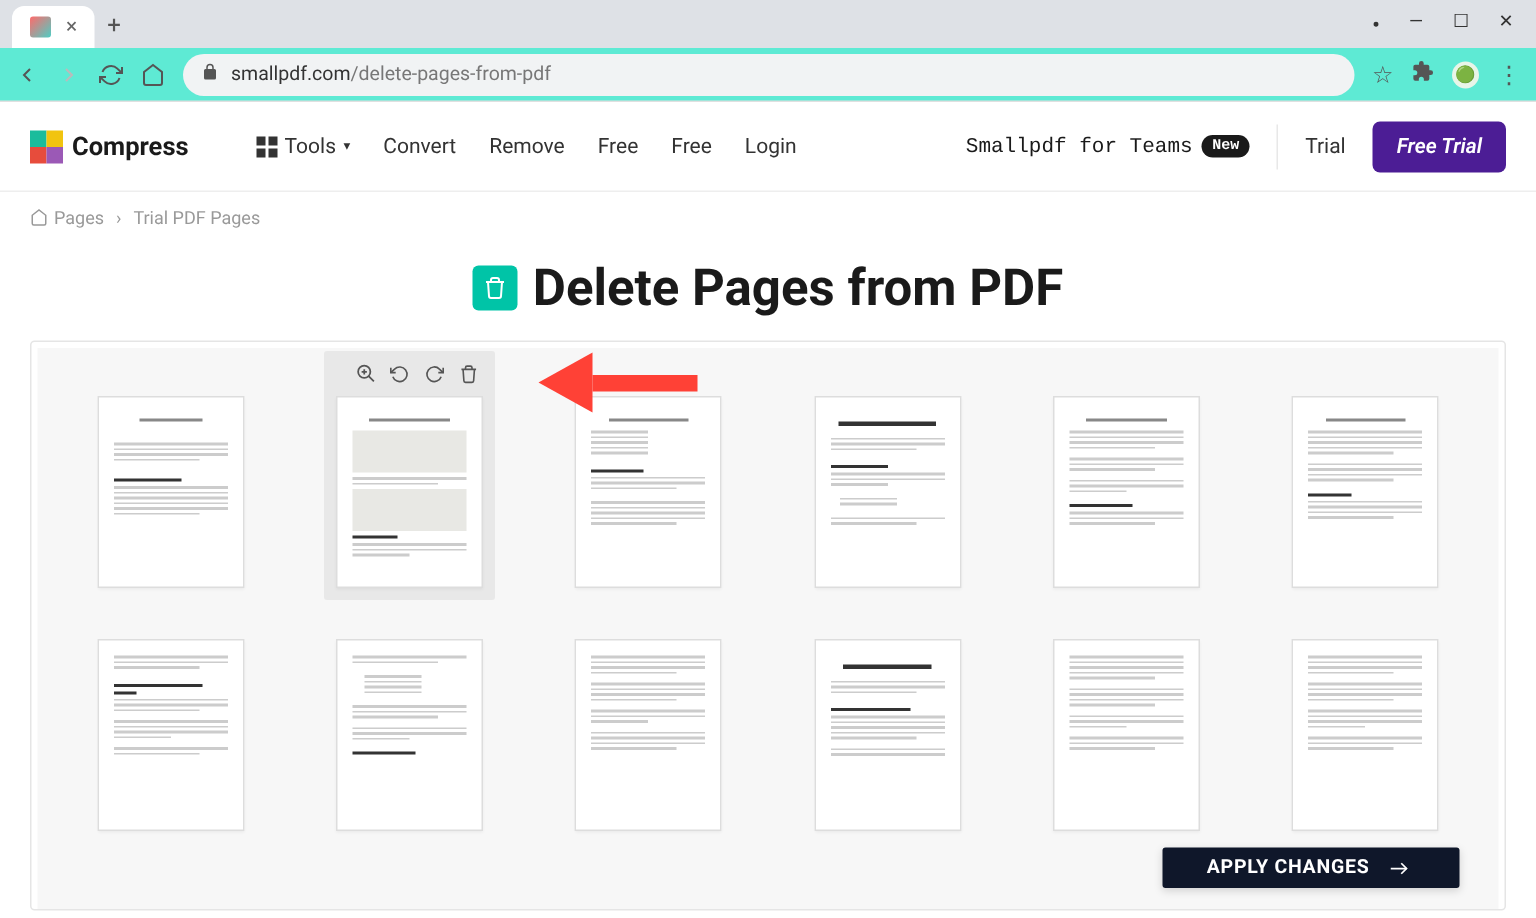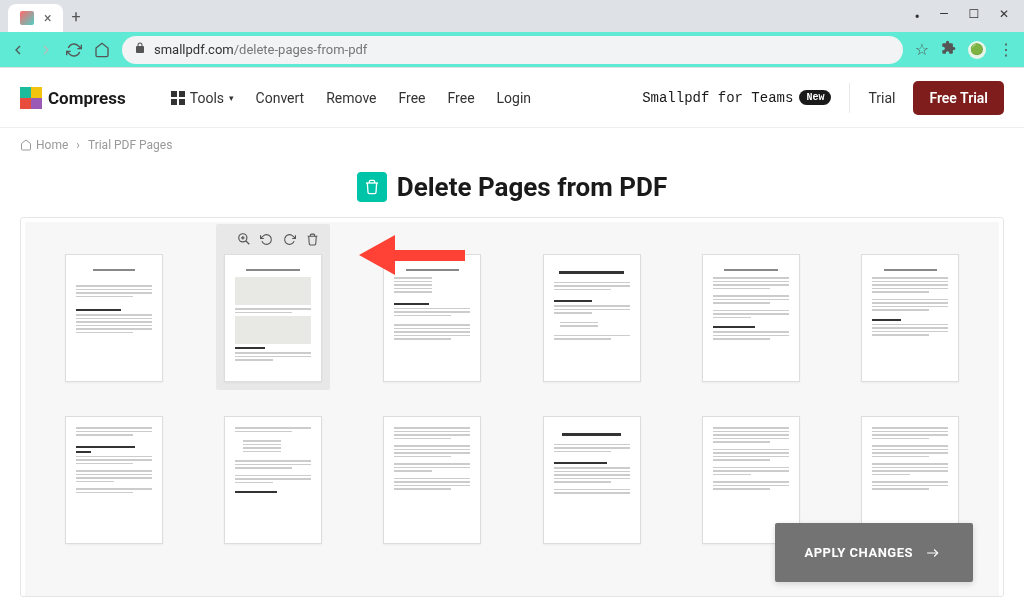--- a/index.html
+++ b/index.html
@@ -36,51 +36,51 @@
     .header-nav { display: flex; align-items: center; gap: 22px; margin-left: 45px; font-size: 14px; color: #333; justify-content: space-between; }
     .tools-btn { display: flex; align-items: center; gap: 5px; }
     .grid-icon { width: 14px; height: 14px; display: grid; grid-template: 1fr 1fr / 1fr 1fr; gap: 2px; }
     .grid-icon span { background: #333; }
     .chev-down { font-size: 9px; }
     .header-right { margin-left: auto; display: flex; align-items: center; gap: 18px; font-size: 14px; }
     .teams-link { color: #1a1a1a; display:flex; align-items:flex-start; gap:6px;font-family:Liberation Mono, monospace;}
     .badge-new { background: #1a1a1a; color: #fff; font-size: 10px; padding: 2px 7px; border-radius: 9px; font-weight: 600; }
     .divider { width: 1px; height: 30px; background: #e8e8e8; }
     .login-link { color: #333; }
-    .free-trial { background: #7f1d1d; color: #fff; padding: 9px 16px; border-radius: 5px; font-weight: 600; font-size: 14px; }
+    .free-trial { background: #4c1d95; color: #fff; padding: 9px 16px; border-radius: 5px; font-weight: 600; font-size: 14px; font-style: italic; }
     
     
     .breadcrumb { padding: 10px 20px; display: flex; align-items: center; gap: 8px; font-size: 12px; color: #999; }
     .crumb-home { display: flex; align-items: center; gap: 4px; }
     
     
     .main { padding: 10px 20px 0; }
     .page-title-row { display: flex; align-items: center; justify-content: center; gap: 10px; }
     .title-icon { width: 30px; height: 30px; background: #00c4a7; border-radius: 4px; display: flex; align-items: center; justify-content: center; color: #fff; }
-    .page-title { font-size: 26px; font-weight: 700; color: #1a1a1a; }
+    .page-title { font-size: 34px; font-weight: 700; color: #1a1a1a; }
     .page-subtitle { text-align: center; color: #666; font-size: 14px; margin-top: 4px; }
     
     
     .workspace { border: 1px solid #e5e5e5; border-radius: 3px; margin-top: 15px; background: #fff; position: relative; height: 380px; overflow: hidden; }
     .workspace-inner { background: #f7f7f7; margin: 4px; padding: 24px 18px; min-height: 100%; }
     .thumbs-grid { display: grid; grid-template-columns: repeat(6, 1fr); gap: 18px; justify-items: center; align-items: start; }
     
     .thumb-wrap { position: relative; padding: 8px 8px 8px 8px; }
     .thumb-wrap.hovered { background: #e8e8e8; border-radius: 2px; padding-top: 30px; margin-top: -22px; }
     .thumb-toolbar { position: absolute; top: 6px; right: 8px; display: flex; gap: 5px; color: #555; }
     .thumb-tool { cursor: pointer; width: 18px; height: 18px; display: flex; align-items: center; justify-content: center; }
     .thumb { width: 98px; height: 128px; background: #fff; border: 1px solid #ddd; box-shadow: 0 1px 2px rgba(0,0,0,0.05); padding: 10px 10px; overflow: hidden; position: relative; }
     .thumb .line { height: 1.5px; background: #ccc; margin-bottom: 2px; }
     .thumb .line.short { width: 50%; }
     .thumb .line.med { width: 75%; }
     .thumb .line.hdr { height: 2px; background: #888; width: 55%; margin: 4px auto 6px; }
     .thumb .line.heading { background: #333; width: 60%; height: 2px; margin-bottom: 3px; }
     .thumb .img-block { height: 28px; background: #e8e8e4; margin: 3px 0; }
     
-    .apply-btn { position: absolute; bottom: 14px; right: 30px; background: #737373; color: #fff; padding: 22px 30px; display: flex; align-items: center; gap: 10px; font-weight: 700; font-size: 13px; letter-spacing: 0.5px; box-shadow: 0 2px 6px rgba(0,0,0,0.15); border-radius: 2px; cursor: pointer; }
+    .apply-btn { position: absolute; bottom: 14px; right: 30px; background: #0f172a; color: #fff; padding: 6px 30px; display: flex; align-items: center; gap: 10px; font-weight: 700; font-size: 13px; letter-spacing: 0.5px; box-shadow: 0 2px 6px rgba(0,0,0,0.15); border-radius: 2px; cursor: pointer; }
     
     
     .red-arrow { position: absolute; top: 235px; left: 359px; z-index: 100; }
     .arrow-head { width: 0; height: 0; border-top: 20px solid transparent; border-bottom: 20px solid transparent; border-right: 36px solid #ff4136; display: inline-block; vertical-align: middle; }
     .arrow-shaft { display: inline-block; width: 70px; height: 11px; background: #ff4136; vertical-align: middle; }
     
     a, button { text-decoration: none; border: none; background: none; cursor: pointer; font: inherit; color: inherit; }
   </style>
 </head>
 <body>
@@ -175,21 +175,21 @@
     <a class="login-link">Trial</a>
     <a class="free-trial">Free Trial</a>
   </div>
 </div>
 
 <div class="breadcrumb">
   <a class="crumb-home">
     <svg width="12" height="12" viewBox="0 0 24 24" fill="none" stroke="currentColor" stroke-width="2">
         <path d="M3 9l9-7 9 7v11a2 2 0 01-2 2H5a2 2 0 01-2-2z"></path>
       </svg>
-    <span>Home</span>
+    <span>Pages</span>
   </a>
   <span>›</span>
   <span>Trial PDF Pages</span>
 </div>
 
 <div class="main">
   <div class="page-title-row">
     <div class="title-icon">
       <svg width="16" height="16" viewBox="0 0 24 24" fill="none" stroke="currentColor" stroke-width="2">
           <polyline points="3 6 5 6 21 6"></polyline>

